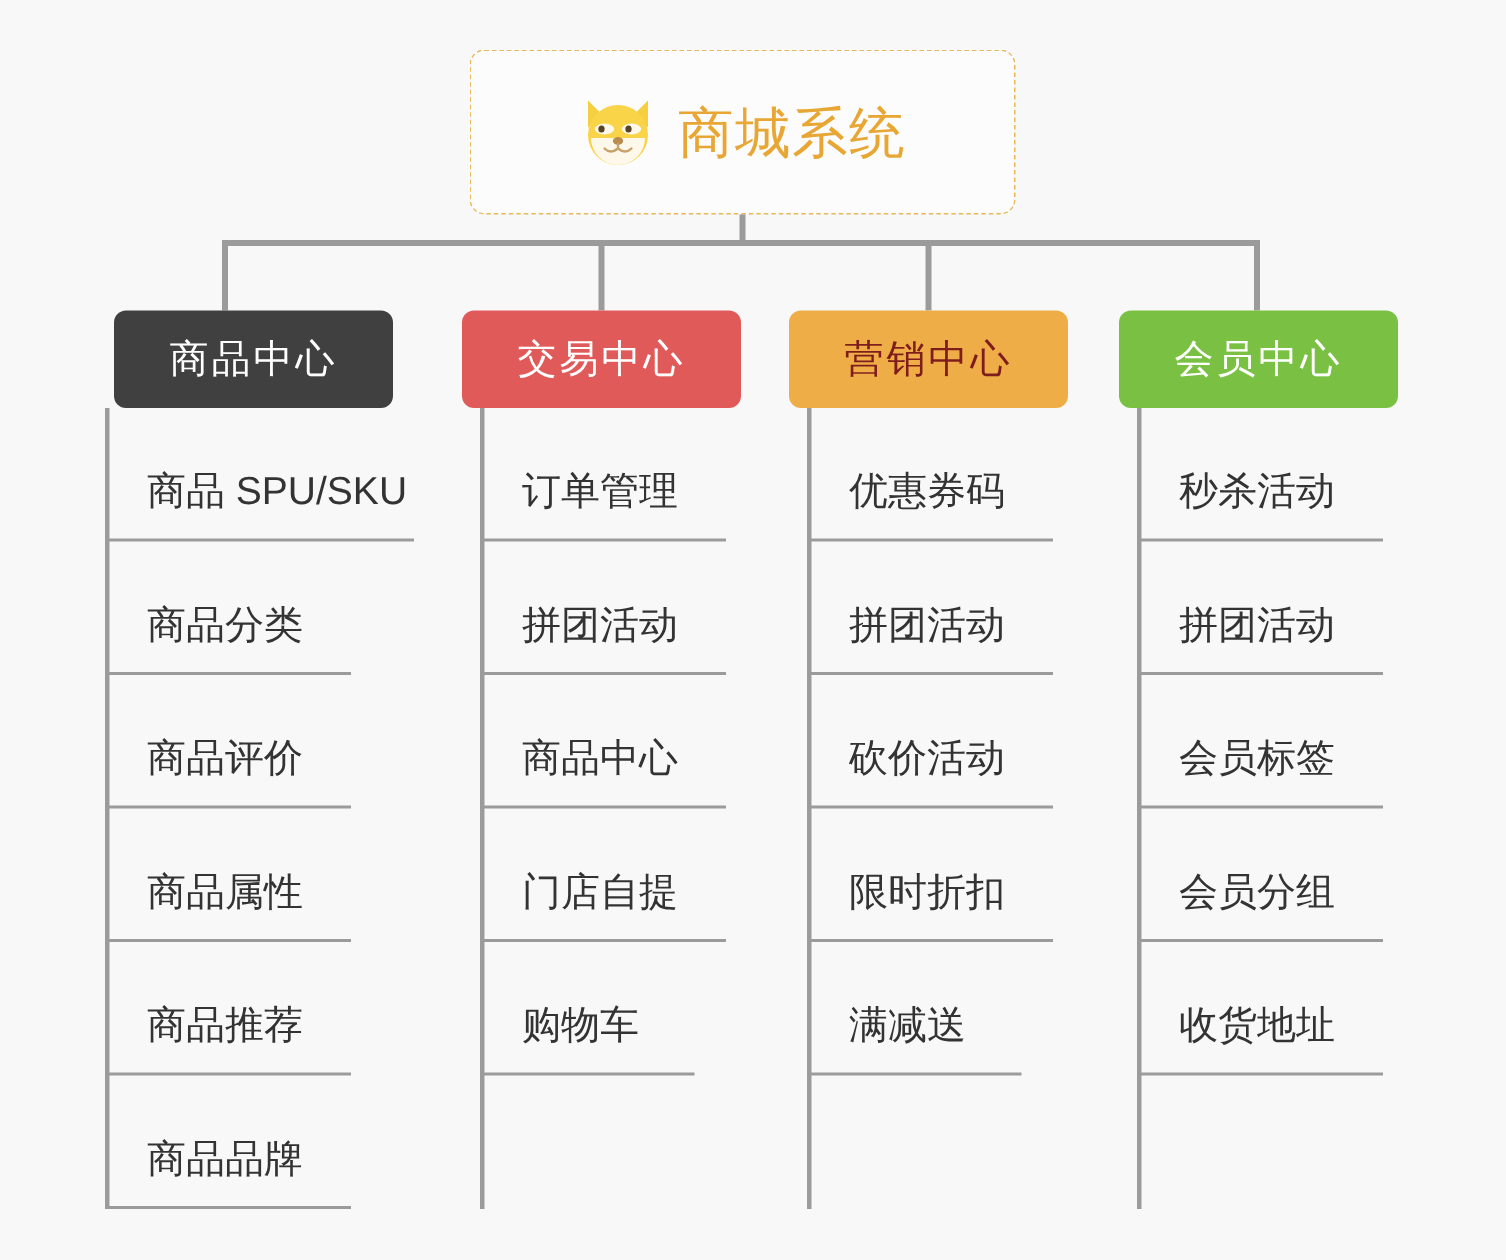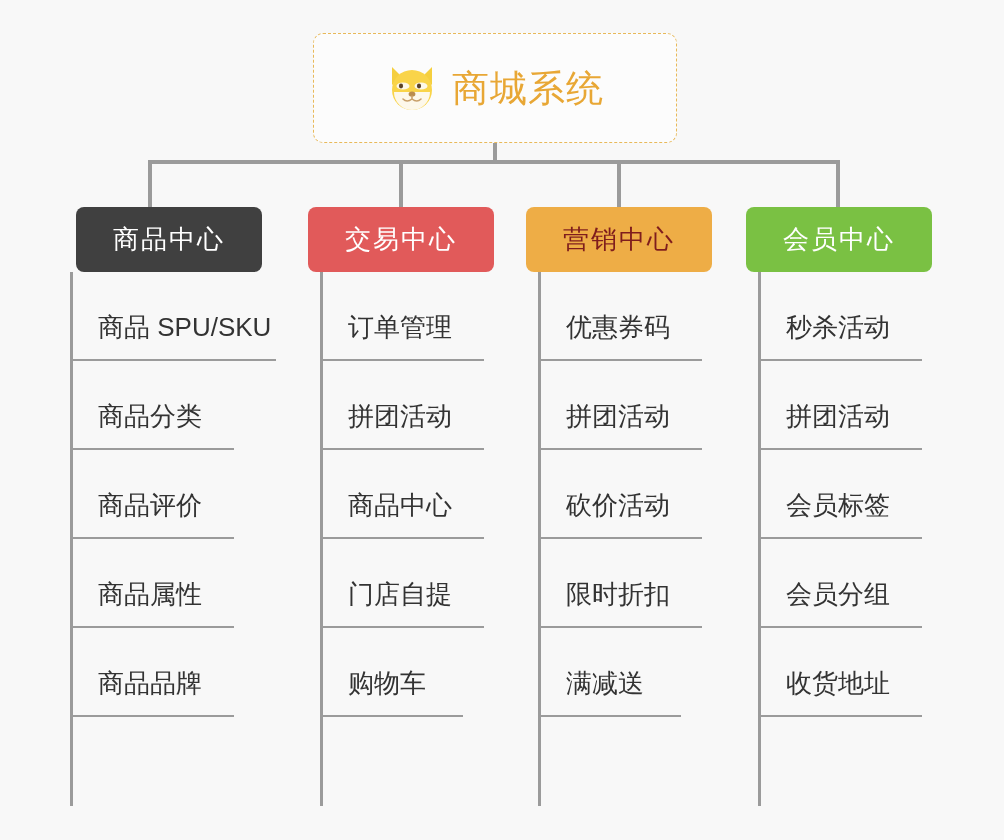--- a/index.html
+++ b/index.html
@@ -174,20 +174,24 @@
       </div>
       <div class="leaf">
         <span class="leaf-label">商品评价</span>
         <div class="leaf-rule" style="width: 164px; background: rgb(155, 155, 155);"></div>
       </div>
       <div class="leaf">
         <span class="leaf-label">商品属性</span>
         <div class="leaf-rule" style="width: 164px; background: rgb(155, 155, 155);"></div>
       </div>
       <div class="leaf">
+        <span class="leaf-label">商品推荐</span>
+        <div class="leaf-rule" style="width: 164px; background: rgb(155, 155, 155);"></div>
+      </div>
+      <div class="leaf">
         <span class="leaf-label">商品品牌</span>
         <div class="leaf-rule" style="width: 164px; background: rgb(155, 155, 155);"></div>
       </div>
     </div>
   </div>
 
   <div class="branch branch-1">
     <div class="header-box" style="background: rgb(225, 90, 90); color: rgb(255, 255, 255);">
       <span>交易中心</span>
     </div>

